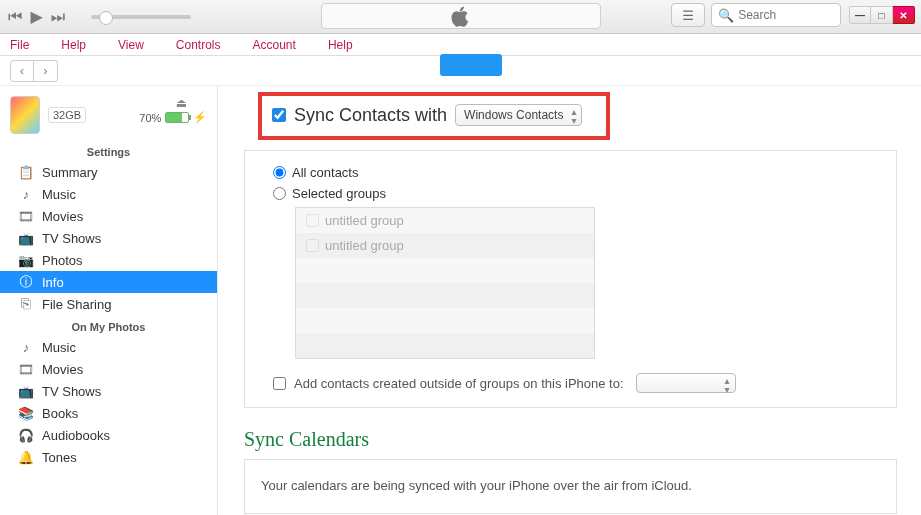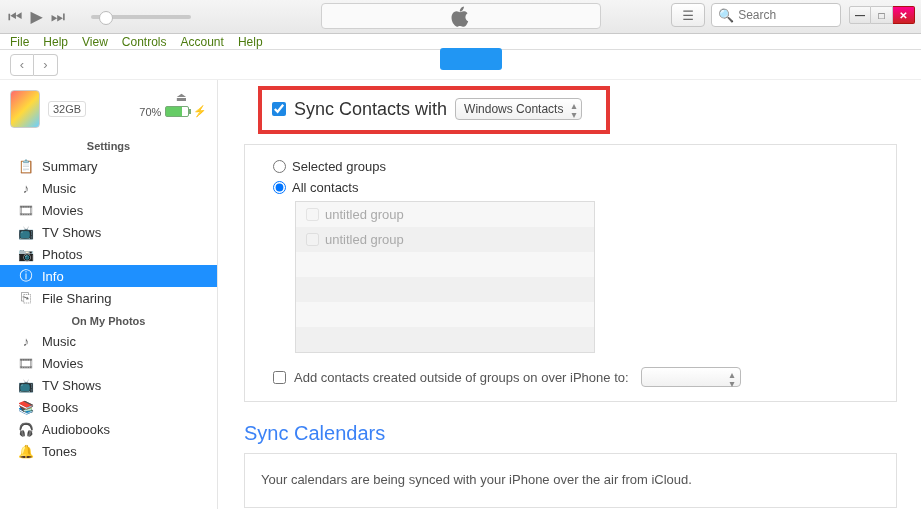--- a/index.html
+++ b/index.html
@@ -17,21 +17,21 @@
 .listview { width:34px; height:24px; border:1px solid #c6c6c6; border-radius:4px; background:linear-gradient(#fff,#eee); display:flex; align-items:center; justify-content:center; color:#6a6a6a; }
 .search { width:130px; height:24px; border:1px solid #c6c6c6; border-radius:4px; background:#fff; display:flex; align-items:center; padding:0 6px; gap:4px; }
 .search input { border:none; outline:none; width:100%; font-size:12px; }
 .search .mag { color:#888; font-size:13px; }
 .win-ctrls { display:flex; gap:0; margin-left:2px; }
 .win-ctrls span { width:22px; height:18px; border:1px solid #c9c9c9; background:linear-gradient(#f9f9f9,#e5e5e5); display:flex; align-items:center; justify-content:center; font-size:10px; font-weight:bold; }
 .win-ctrls .min { color:#444; border-radius:2px 0 0 2px; }
 .win-ctrls .max { color:#444; border-left:none; }
 .win-ctrls .close { background:linear-gradient(#f08,#c22); border-color:#a11; color:#fff; border-radius:0 2px 2px 0; border-left:none; }
 
-.menubar { height:16px; border-bottom:1px solid #ddd; display:flex; align-items:center; gap:14px; padding:0 10px; font-size:12px; color:#4d7c0f; }
+.menubar { height:22px; border-bottom:1px solid #ddd; display:flex; align-items:center; gap:32px; padding:0 10px; font-size:12px; color:#be185d; }
 .menubar span { cursor:default; }
 
 .navbar { height:30px; border-bottom:1px solid #eee; display:flex; align-items:center; padding:0 10px; position:relative; }
 .nav-arrows { display:flex; }
 .nav-arrows span { width:24px; height:22px; border:1px solid #ccc; background:#fff; display:flex; align-items:center; justify-content:center; color:#888; font-size:13px; }
 .nav-arrows span:first-child { border-radius:4px 0 0 4px; }
 .nav-arrows span:last-child { border-radius:0 4px 4px 0; border-left:none; }
 .blue-block { position:absolute; left:440px; top:-2px; width:62px; height:22px; background:#2196F3; border-radius:3px; }
 
 .content { display:flex; height: calc(515px - 34px - 22px - 30px); }
@@ -61,21 +61,21 @@
 .radio-row { display:flex; align-items:center; gap:6px; margin-bottom:6px; font-size:13px; }
 .groups-box { border:1px solid #dcdcdc; width:300px; margin:6px 0 14px 22px; }
 .group-row { height:25px; display:flex; align-items:center; gap:6px; padding:0 10px; font-size:13px; color:#aaa; }
 .group-row:nth-child(odd){ background:#f7f7f7; }
 .group-row:nth-child(even){ background:#f0f0f0; }
 .group-row input { opacity:.5; }
 .group-row.blank { color:transparent; }
 .add-row { display:flex; align-items:center; gap:8px; font-size:13px; color:#555; }
 .add-row .dropdown { margin-left:4px; min-width:100px; height:20px; }
 
-.h2 { font-size:20px; margin:14px 0 8px -14px; color:#3b82f6; }
+.h2 { font-size:20px; margin:14px 0 8px -14px; color:#15803d;font-family:Liberation Serif, serif; }
 #info-panel { border:1px solid #e0e0e0; margin:0 0 0 -14px; padding:14px 16px; font-size:13px; color:#555; line-height:1.9; }
 </style>
 </head>
 <body>
 
 <div class="toolbar">
   <div class="tb-left">
     <span class="tb-btn">⏮</span>
     <span class="tb-btn">▶</span>
     <span class="tb-btn">⏭</span>
@@ -196,46 +196,46 @@
       <input type="checkbox" checked="" style="">
       <span class="title">Sync Contacts with</span>
       <div class="dropdown">
         <span>Windows Contacts</span>
         <span class="chev">▴<br>▾</span>
       </div>
     </div>
 
     <div class="panel">
       <label class="radio-row">
+        <input type="radio" name="cscope" checked="" style="">
+        <span>All contacts</span>
+      </label>
+      <label class="radio-row">
         <input type="radio" name="cscope" style="">
         <span>Selected groups</span>
-      </label>
-      <label class="radio-row">
-        <input type="radio" name="cscope" checked="" style="">
-        <span>All contacts</span>
       </label>
 
       <div class="groups-box">
         <div class="group-row">
             <input type="checkbox" disabled="" style="">
             <span>untitled group</span>
           </div>
         <div class="group-row">
             <input type="checkbox" disabled="" style="">
             <span>untitled group</span>
           </div>
         <div class="group-row blank">.</div>
         <div class="group-row blank">.</div>
         <div class="group-row blank">.</div>
         <div class="group-row blank">.</div>
       </div>
 
       <div class="add-row">
         <input type="checkbox" style="">
-        <span>Add contacts created outside of groups on over iPhone to:</span>
+        <span>Add contacts created outside of groups on this iPhone to:</span>
         <div class="dropdown">
           <span>&nbsp;</span>
           <span class="chev">▴<br>▾</span>
         </div>
       </div>
     </div>
 
     <div class="h2">Sync Calendars</div>
     <div id="info-panel">
       <div>Your calendars are being synced with your iPhone over the air from iCloud.</div>

